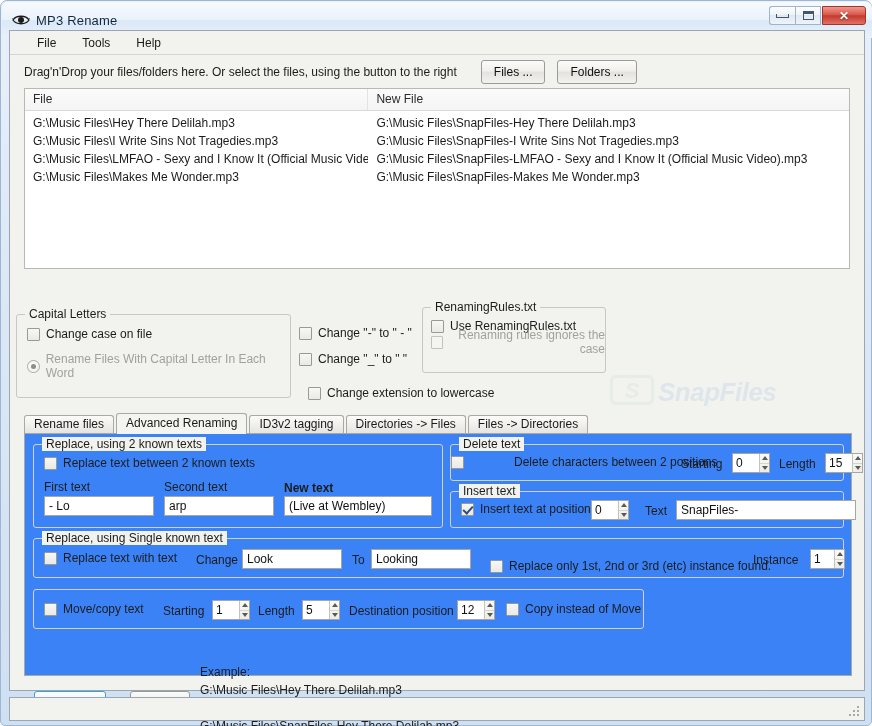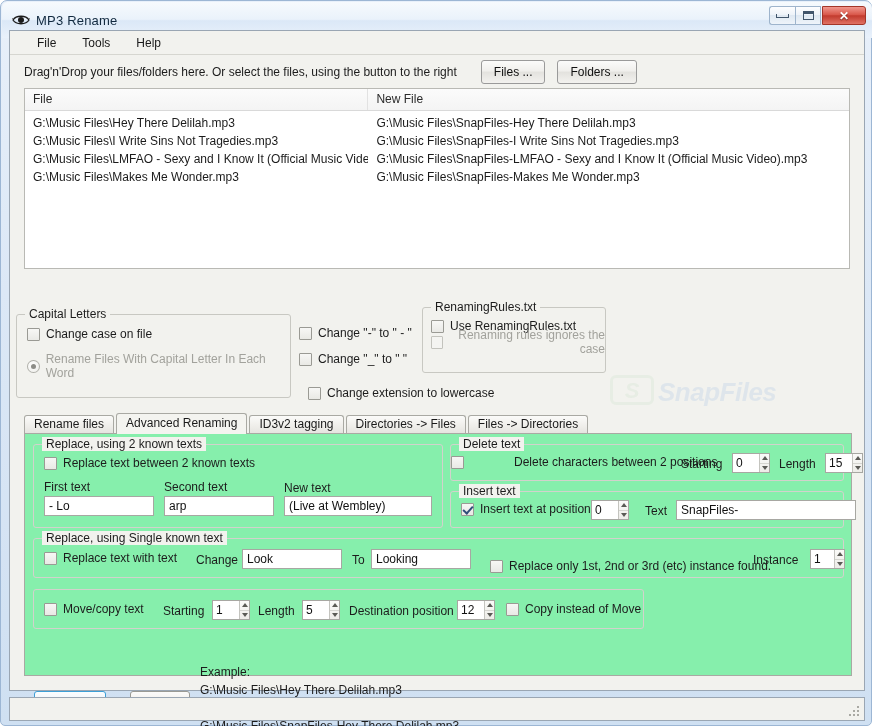--- a/index.html
+++ b/index.html
@@ -161,21 +161,21 @@
     border:1px solid #a9a9a3;border-bottom:none;border-radius:3px 3px 0 0;
     background:linear-gradient(180deg,#fbfbf9 0%,#efeeea 55%,#e4e3df 100%);
     margin-right:2px;cursor:default;
   }
   .tab.active{
     background:#f4f4f0;height:21px;line-height:19px;
     border-color:#a9a9a3;position:relative;z-index:3;
   }
   .tabpanel{
     position:absolute;left:14px;top:402px;width:828px;height:243px;
-    box-sizing:border-box;border:1px solid #a9a9a3;background:#86efac;
+    box-sizing:border-box;border:1px solid #a9a9a3;background:#3b82f6;
   }
 
   
   .btn-preview{
     position:absolute;left:24px;top:660px;width:70px;height:22px;
     border:1px solid #3c9fd6;border-radius:3px;
     background:linear-gradient(180deg,#fbfdfe 0%,#eef5fb 46%,#e0ecf7 50%,#f2f8fd 100%);
     font-size:12px;color:#111;text-align:center;line-height:20px;cursor:default;
   }
   .btn-rename{
@@ -331,21 +331,21 @@
       <div class="gb inner" style="left:8px;top:10px;width:410px;height:84px;">
         <span class="gb-title">Replace, using 2 known texts</span>
         <div class="row" style="position:absolute;left:10px;top:11px;">
           <span class="cb"></span>
           <span class="lbl">Replace text between 2 known texts</span>
         </div>
         <span style="position:absolute;left:10px;top:35px;font-size:12px;color:#1c1c1c;">First text</span>
         <input class="txt" style="position: absolute; left: 10px; top: 51px; width: 110px;" value="- Lo">
         <span style="position:absolute;left:130px;top:35px;font-size:12px;color:#1c1c1c;">Second text</span>
         <input class="txt" style="position: absolute; left: 130px; top: 51px; width: 110px;" value="arp">
-        <span style="position:absolute;left:250px;top:36px;font-size:12px;color:#1c1c1c;">New text</span>
+        <span style="position:absolute;left:250px;top:36px;font-size:12px;color:#1c1c1c;font-weight:bold;">New text</span>
         <input class="txt" style="position: absolute; left: 250px; top: 51px; width: 148px;" value="(Live at Wembley)">
       </div>
 
       <div class="gb inner" style="left:425px;top:10px;width:394px;height:37px;">
         <span class="gb-title">Delete text</span>
         <div class="row" style="position:absolute;left:0;top:10px;gap:44px;">
           <span class="cb"></span>
           <span class="lbl">Delete characters between 2 positions</span>
         </div>
         <span style="position:absolute;left:230px;top:12px;font-size:12px;color:#1c1c1c;">Starting</span>

